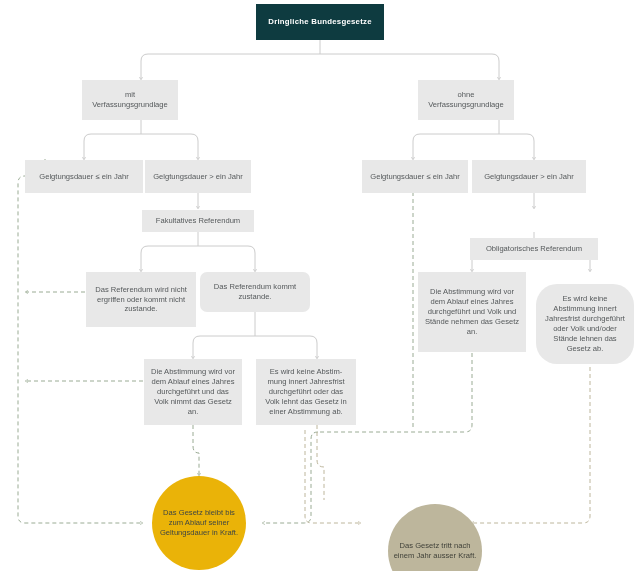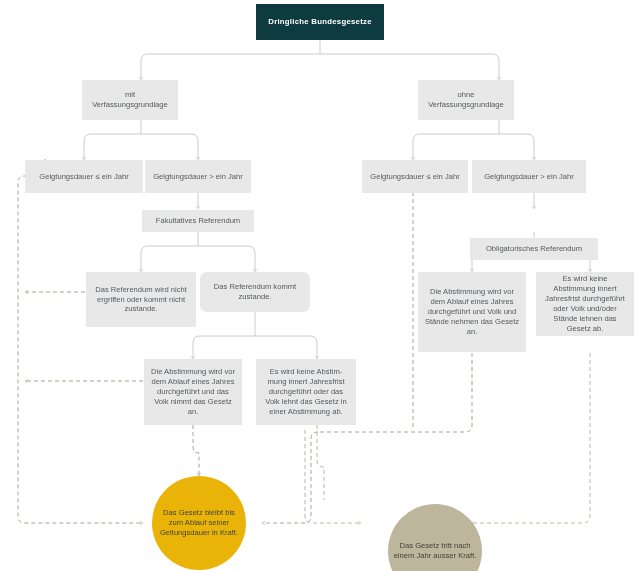--- a/index.html
+++ b/index.html
@@ -176,21 +176,21 @@
   </div>
 
   <div class="node grey" style="left:256px; top:359px; width:100px; height:66px;">
     <span class="txt">Es wird keine Abstim-mung innert Jahresfrist durchgeführt oder das Volk lehnt das Gesetz in einer Abstimmung ab.</span>
   </div>
 
   <div class="node grey" style="left:418px; top:272px; width:108px; height:80px;">
     <span class="txt">Die Abstimmung wird vor dem Ablauf eines Jahres durchgeführt und Volk und Stände nehmen das Gesetz an.</span>
   </div>
 
-  <div class="node grey" style="left:536px; top:272px; width:98px; height:64px;">
+  <div class="node grey" style="left:536px; top:284px; width:98px; height:80px;border-radius:21px;">
     <span class="txt">Es wird keine Abstimmung innert Jahresfrist durchgeführt oder Volk und/oder Stände lehnen das Gesetz ab.</span>
   </div>
 
   <div class="node circle green" style="left:152px; top:476px; width:94px; height:94px;">
     <span class="txt">Das Gesetz bleibt bis zum Ablauf seiner Geltungsdauer in Kraft.</span>
   </div>
 
   <div class="node circle tan" style="left:372px; top:504px; width:94px; height:94px;margin-left:16px;">
     <span class="txt">Das Gesetz tritt nach einem Jahr ausser Kraft.</span>
   </div>

